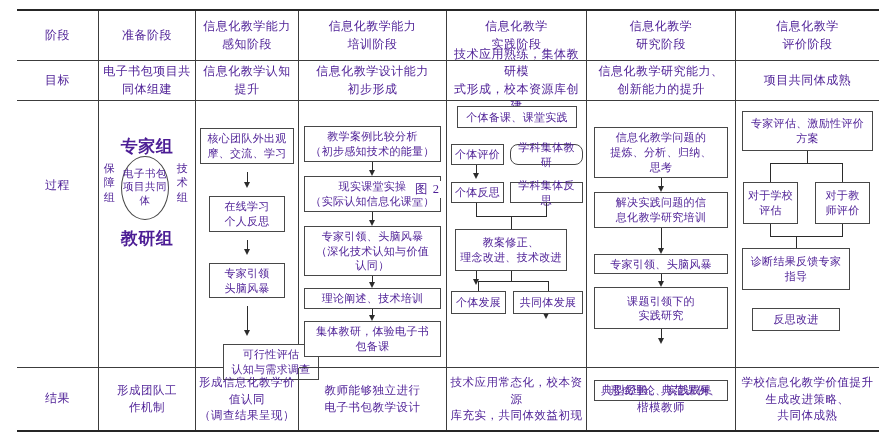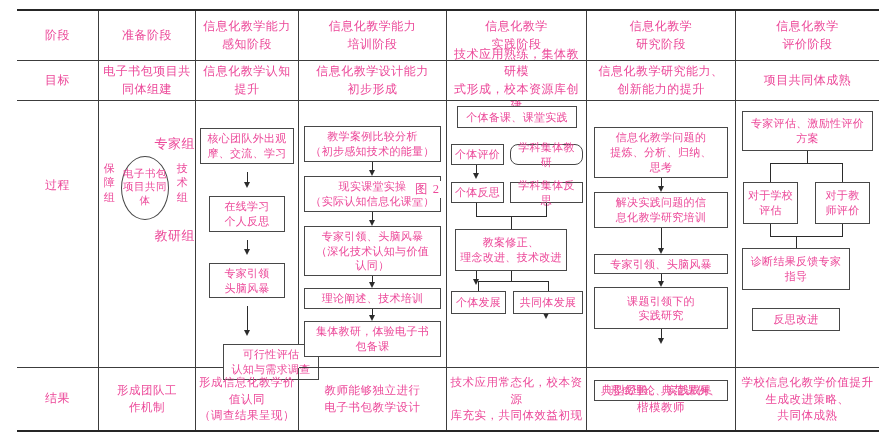--- a/index.html
+++ b/index.html
@@ -1,18 +1,18 @@
 <!DOCTYPE html>
 <html><head>
 <meta charset="utf-8">
 <style>
   html,body { margin:0; padding:0; background:#ffffff; }
   .page {
     position:relative; width:891px; height:436px; background:#fff; overflow:hidden;
-    font-family:"Liberation Serif","DejaVu Serif",serif; color:#ec4899;
+    font-family:"Liberation Serif","DejaVu Serif",serif; color:#4c1d95;
   }
   .tbl {
     position:absolute; left:17px; top:9px; width:862px; height:419px;
     display:grid;
     grid-template-columns:82px 97px 103px 148px 140px 149px 143px;
     grid-template-rows:50px 40px 267px 62px;
     border-top:2px solid #262626; border-bottom:2px solid #262626;
   }
   .c {
     border-right:1px solid #3c3c3c; border-bottom:1px solid #3c3c3c;
@@ -33,21 +33,21 @@
   }
   .abs { position:absolute; }
   .ln { position:absolute; background:#2b2b2b; }
   .arr { position:relative; width:9px; flex:none; }
   .arr::before { content:''; position:absolute; left:4px; top:0; bottom:5px; width:1px; background:#2b2b2b; }
   .arr::after {
     content:''; position:absolute; left:1px; bottom:0; width:0; height:0;
     border-left:3.5px solid transparent; border-right:3.5px solid transparent;
     border-top:6px solid #2b2b2b;
   }
-  .lbl { font-size:13px; text-align:right; white-space:pre-line; }
+  .lbl { font-size:17px; text-align:center; white-space:pre-line;font-weight:bold; }
   .vlbl { width:13px; font-size:11px; line-height:1.3; text-align:center; word-break:break-all; white-space:pre-line; }
   .circle {
     border:1px solid #474747; border-radius:50%; box-sizing:border-box;
     display:flex; align-items:center; justify-content:center;
     font-size:10.5px; line-height:1.3; text-align:center; white-space:pre-line;font-family:Liberation Mono, monospace;
   }
   .fig-cap {
     position:absolute; left:413px; top:181px; z-index:5;
     background:#fff; padding:0 2px; font-size:12.5px; letter-spacing:1px;
   }

